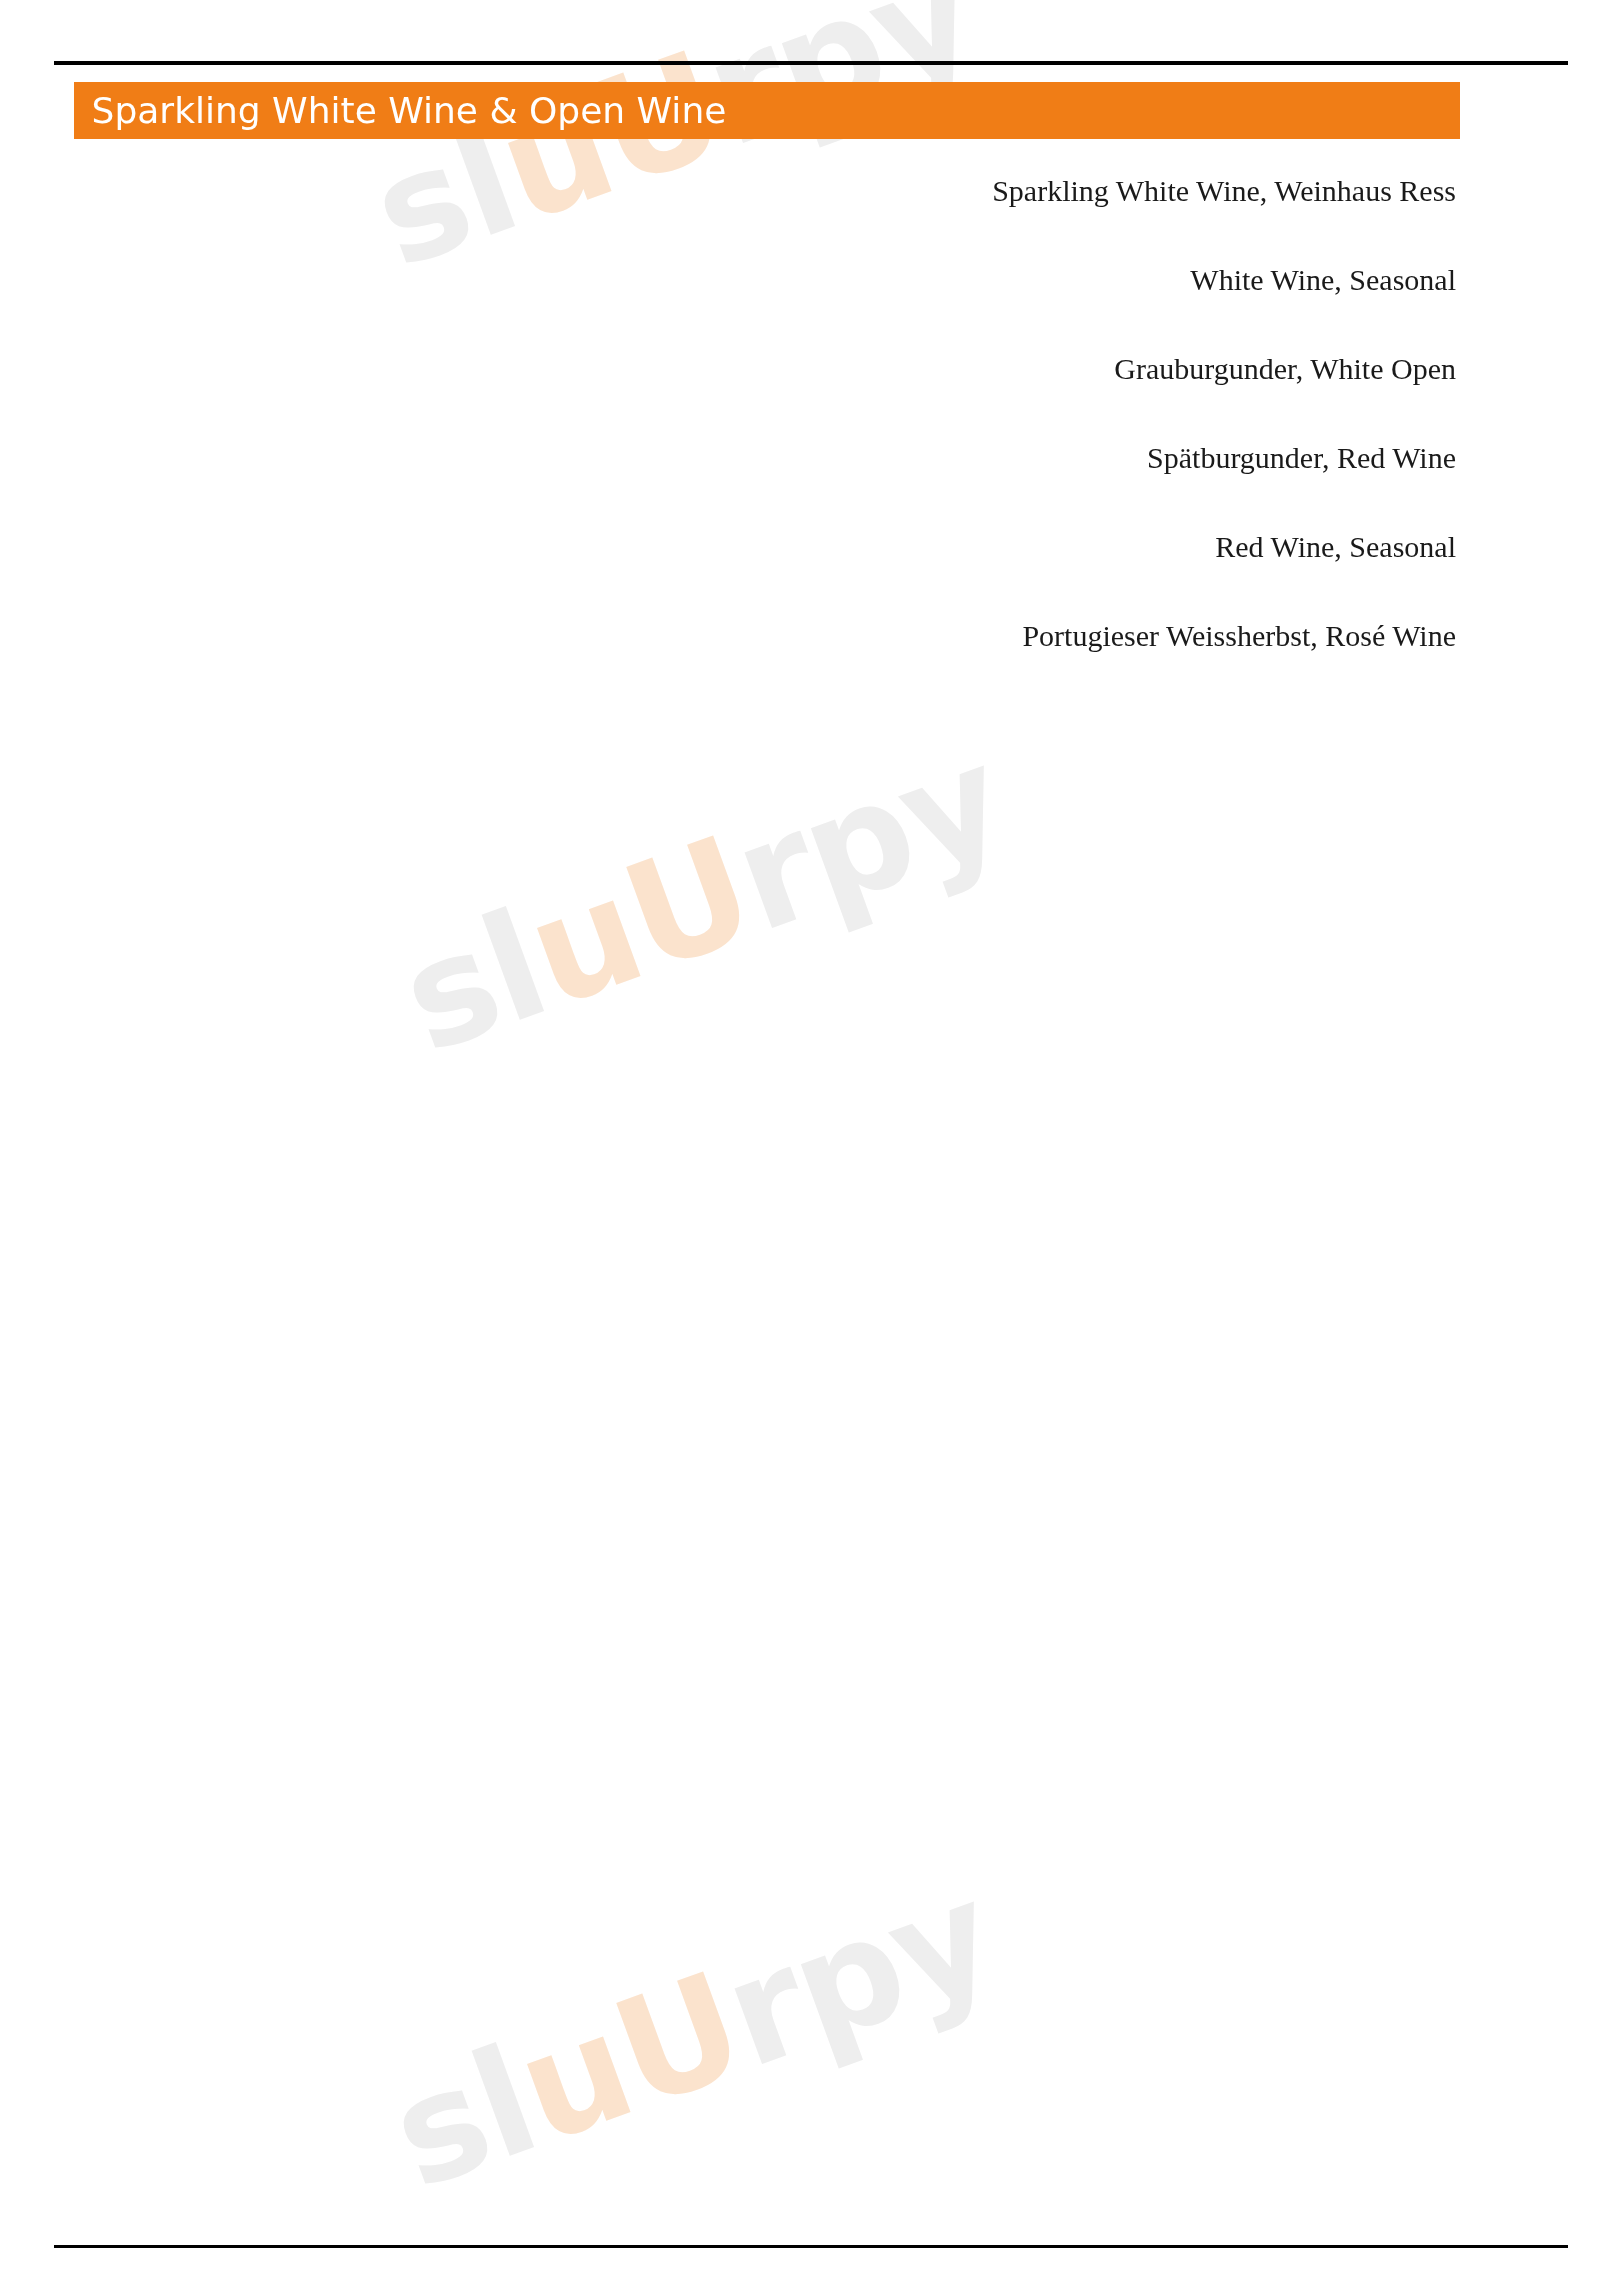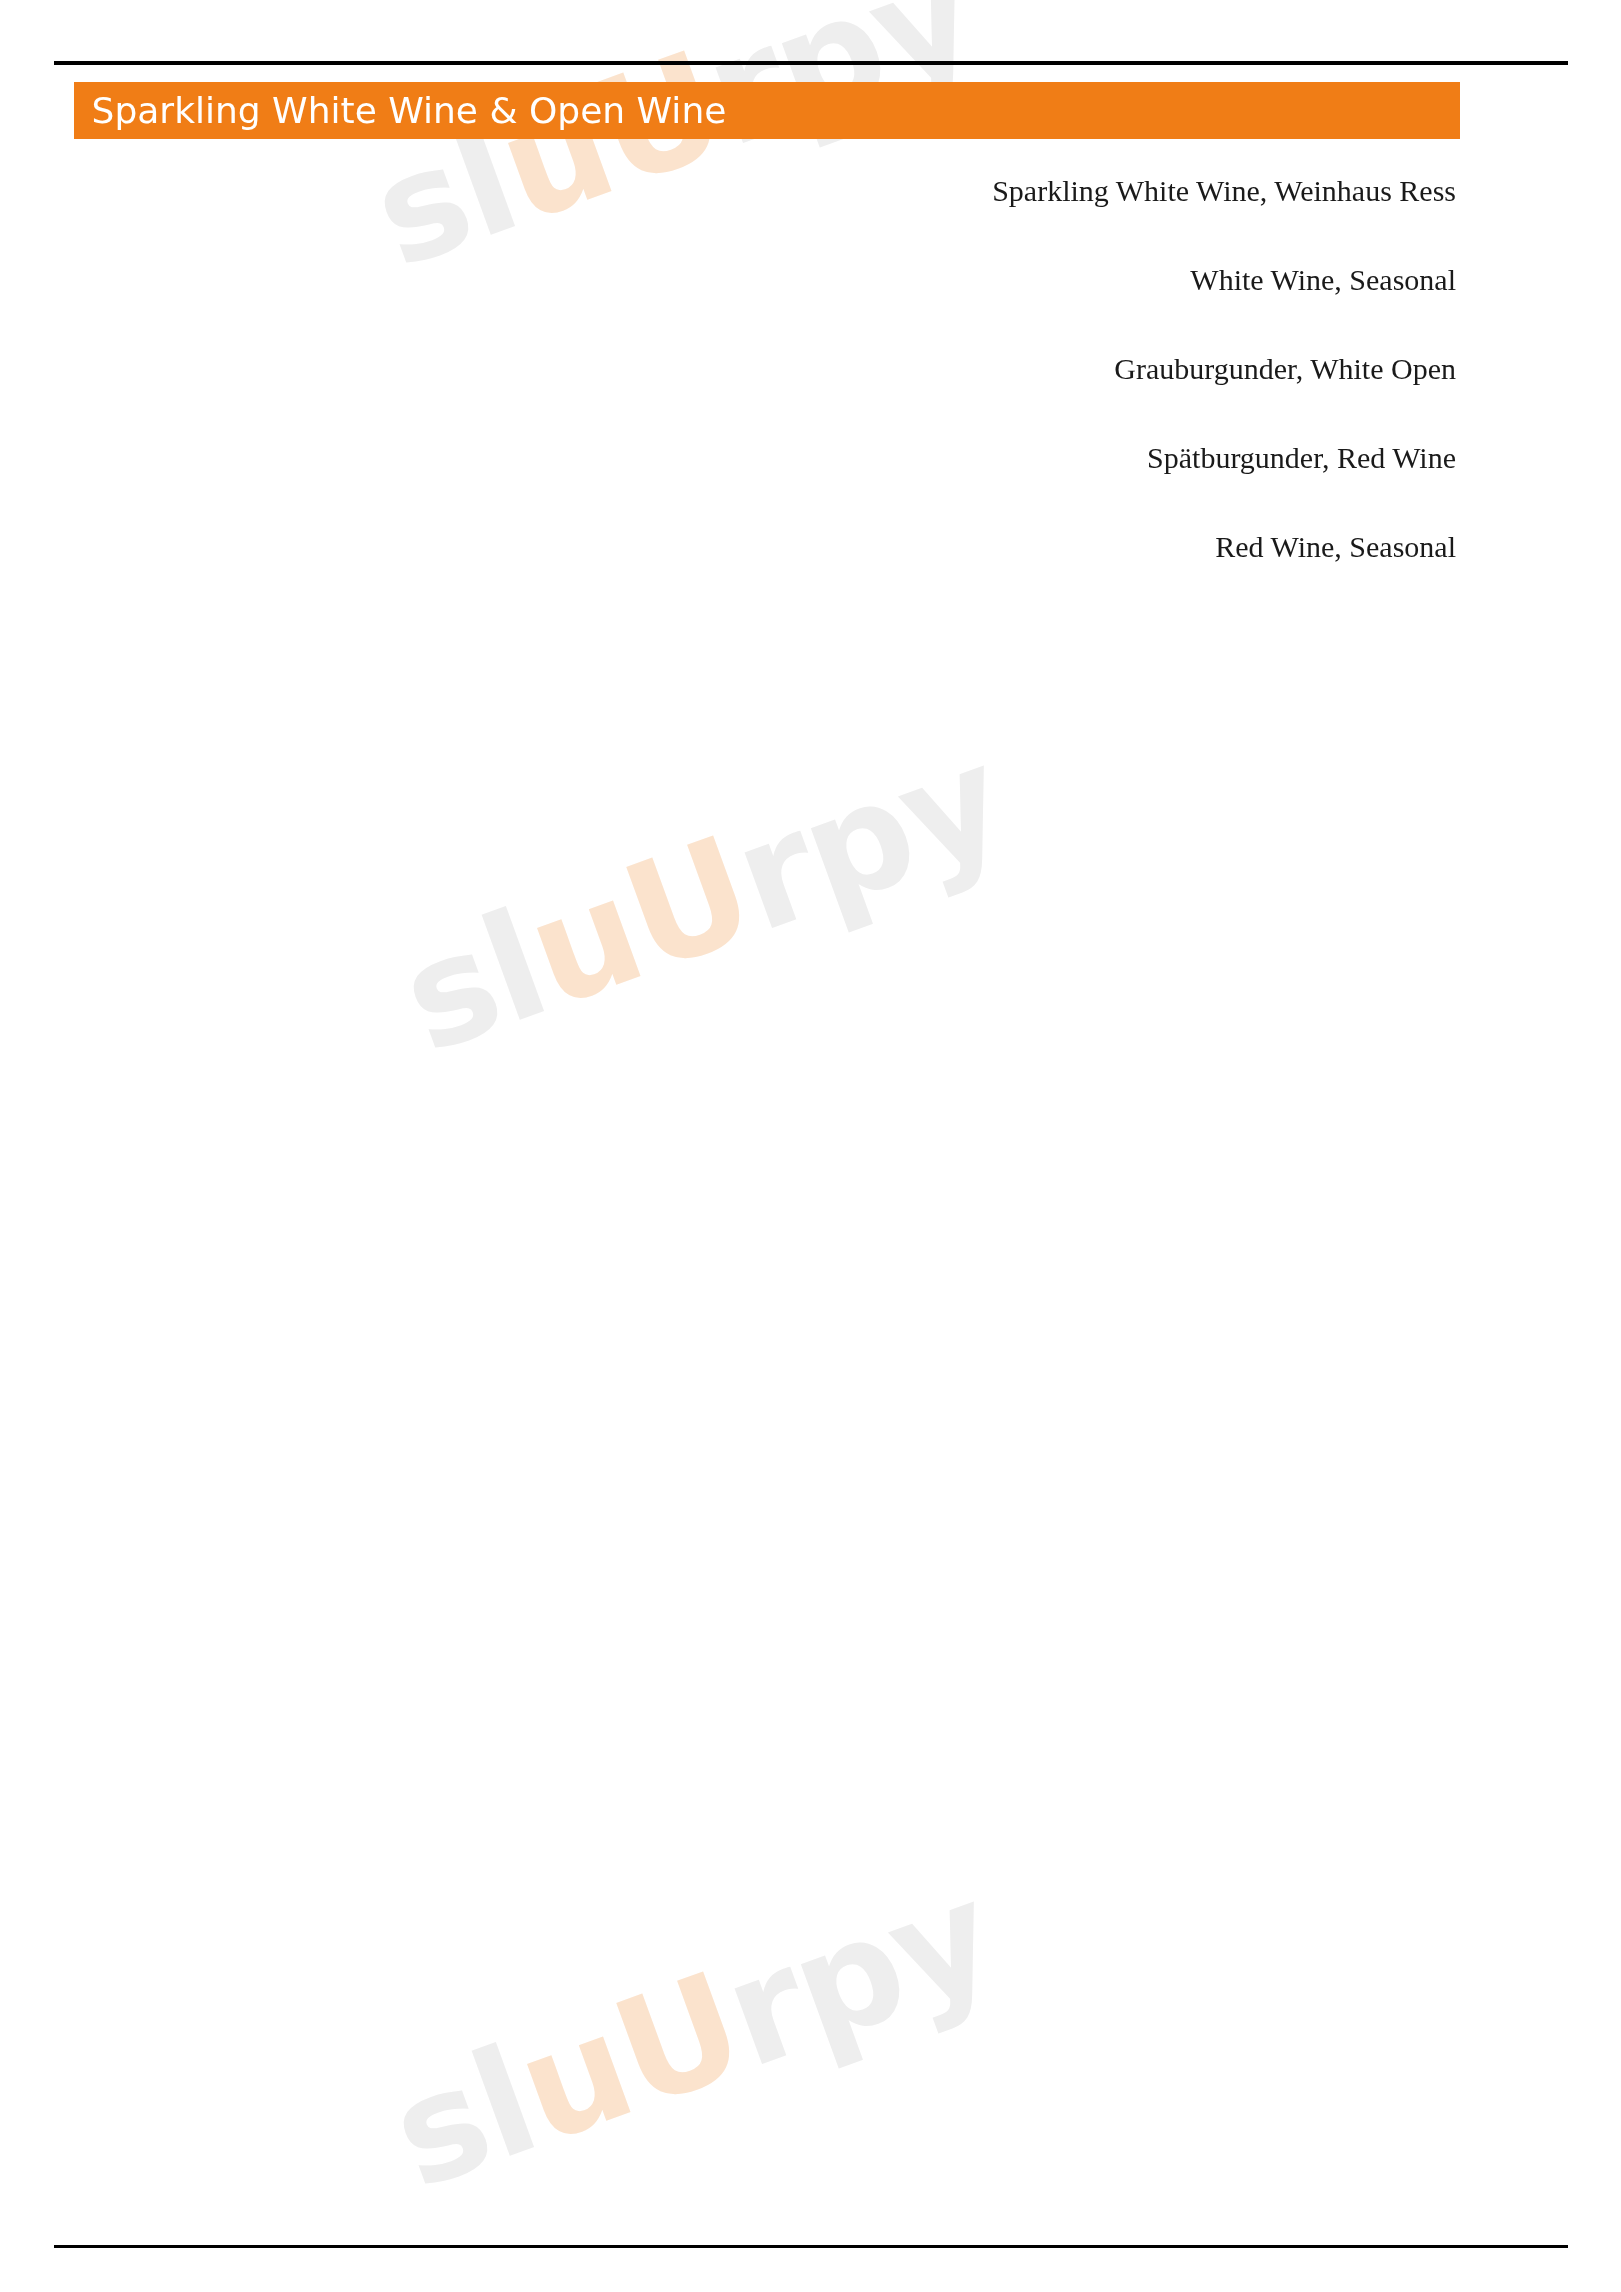--- a/index.html
+++ b/index.html
@@ -114,16 +114,17 @@
 <div class="section-band">
   <div class="title">Sparkling White Wine &amp; Open Wine</div>
 </div>
 
 <div class="items">
   <div class="item">Sparkling White Wine, Weinhaus Ress</div>
   <div class="item">White Wine, Seasonal</div>
   <div class="item">Grauburgunder, White Open</div>
   <div class="item">Spätburgunder, Red Wine</div>
   <div class="item">Red Wine, Seasonal</div>
+  <div class="item">Portugieser Weissherbst, Rosé Wine</div>
 </div>
 
 <div class="bottom-rule"></div>
 
 
 </body></html>

